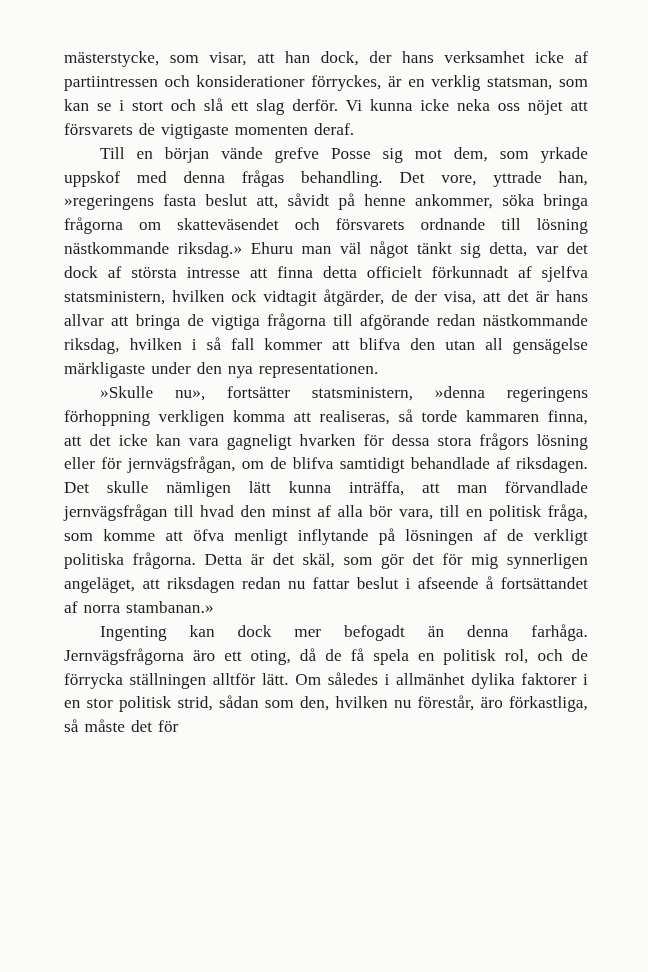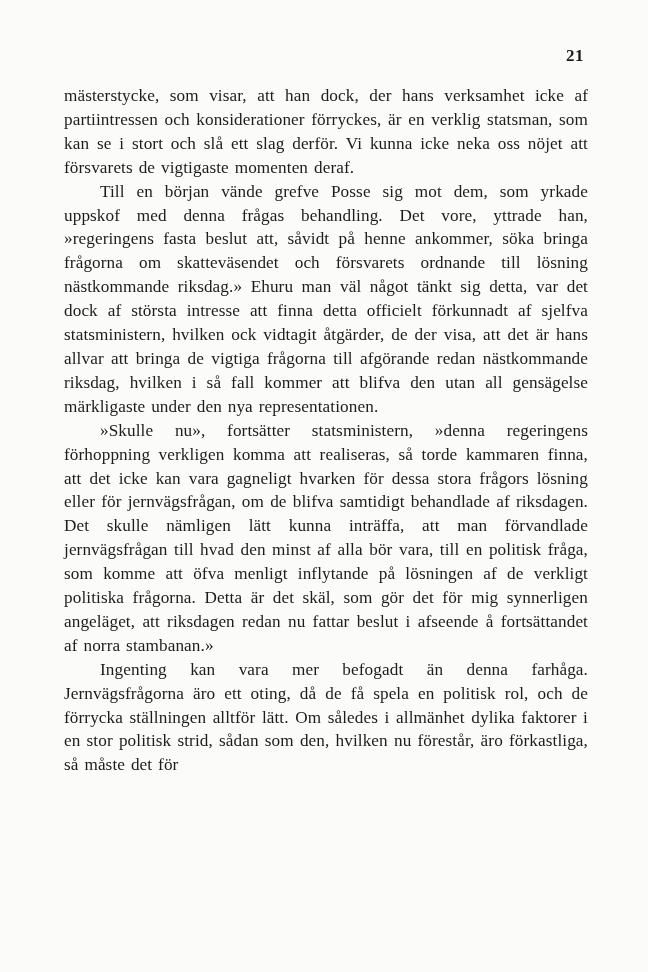--- a/index.html
+++ b/index.html
@@ -38,20 +38,19 @@
     margin: 0;
   }
   .para.indent {
     text-indent: 36px;
   }
 </style>
 </head>
 <body>
 
 <div class="page">
-  <div class="page-number">21</div>
   <div class="text-block">
     <p class="para">mästerstycke, som visar, att han dock, der hans verksamhet icke af partiintressen och konsiderationer förryckes, är en verklig statsman, som kan se i stort och slå ett slag derför. Vi kunna icke neka oss nöjet att försvarets de vigtigaste momenten deraf.</p>
     <p class="para indent">Till en början vände grefve Posse sig mot dem, som yrkade uppskof med denna frågas behandling. Det vore, yttrade han, »regeringens fasta beslut att, såvidt på henne ankommer, söka bringa frågorna om skatteväsendet och försvarets ordnande till lösning nästkommande riksdag.» Ehuru man väl något tänkt sig detta, var det dock af största intresse att finna detta officielt förkunnadt af sjelfva statsministern, hvilken ock vidtagit åtgärder, de der visa, att det är hans allvar att bringa de vigtiga frågorna till afgörande redan nästkommande riksdag, hvilken i så fall kommer att blifva den utan all gensägelse märkligaste under den nya representationen.</p>
     <p class="para indent">»Skulle nu», fortsätter statsministern, »denna regeringens förhoppning verkligen komma att realiseras, så torde kammaren finna, att det icke kan vara gagneligt hvarken för dessa stora frågors lösning eller för jernvägsfrågan, om de blifva samtidigt behandlade af riksdagen. Det skulle nämligen lätt kunna inträffa, att man förvandlade jernvägsfrågan till hvad den minst af alla bör vara, till en politisk fråga, som komme att öfva menligt inflytande på lösningen af de verkligt politiska frågorna. Detta är det skäl, som gör det för mig synnerligen angeläget, att riksdagen redan nu fattar beslut i afseende å fortsättandet af norra stambanan.»</p>
-    <p class="para indent">Ingenting kan vara mer befogadt än denna farhåga. Jernvägsfrågorna äro ett oting, då de få spela en politisk rol, och de förrycka ställningen alltför lätt. Om således i allmänhet dylika faktorer i en stor politisk strid, sådan som den, hvilken nu förestår, äro förkastliga, så måste det för</p>
+    <p class="para indent">Ingenting kan dock mer befogadt än denna farhåga. Jernvägsfrågorna äro ett oting, då de få spela en politisk rol, och de förrycka ställningen alltför lätt. Om således i allmänhet dylika faktorer i en stor politisk strid, sådan som den, hvilken nu förestår, äro förkastliga, så måste det för</p>
   </div>
 </div>
 
 </body></html>

